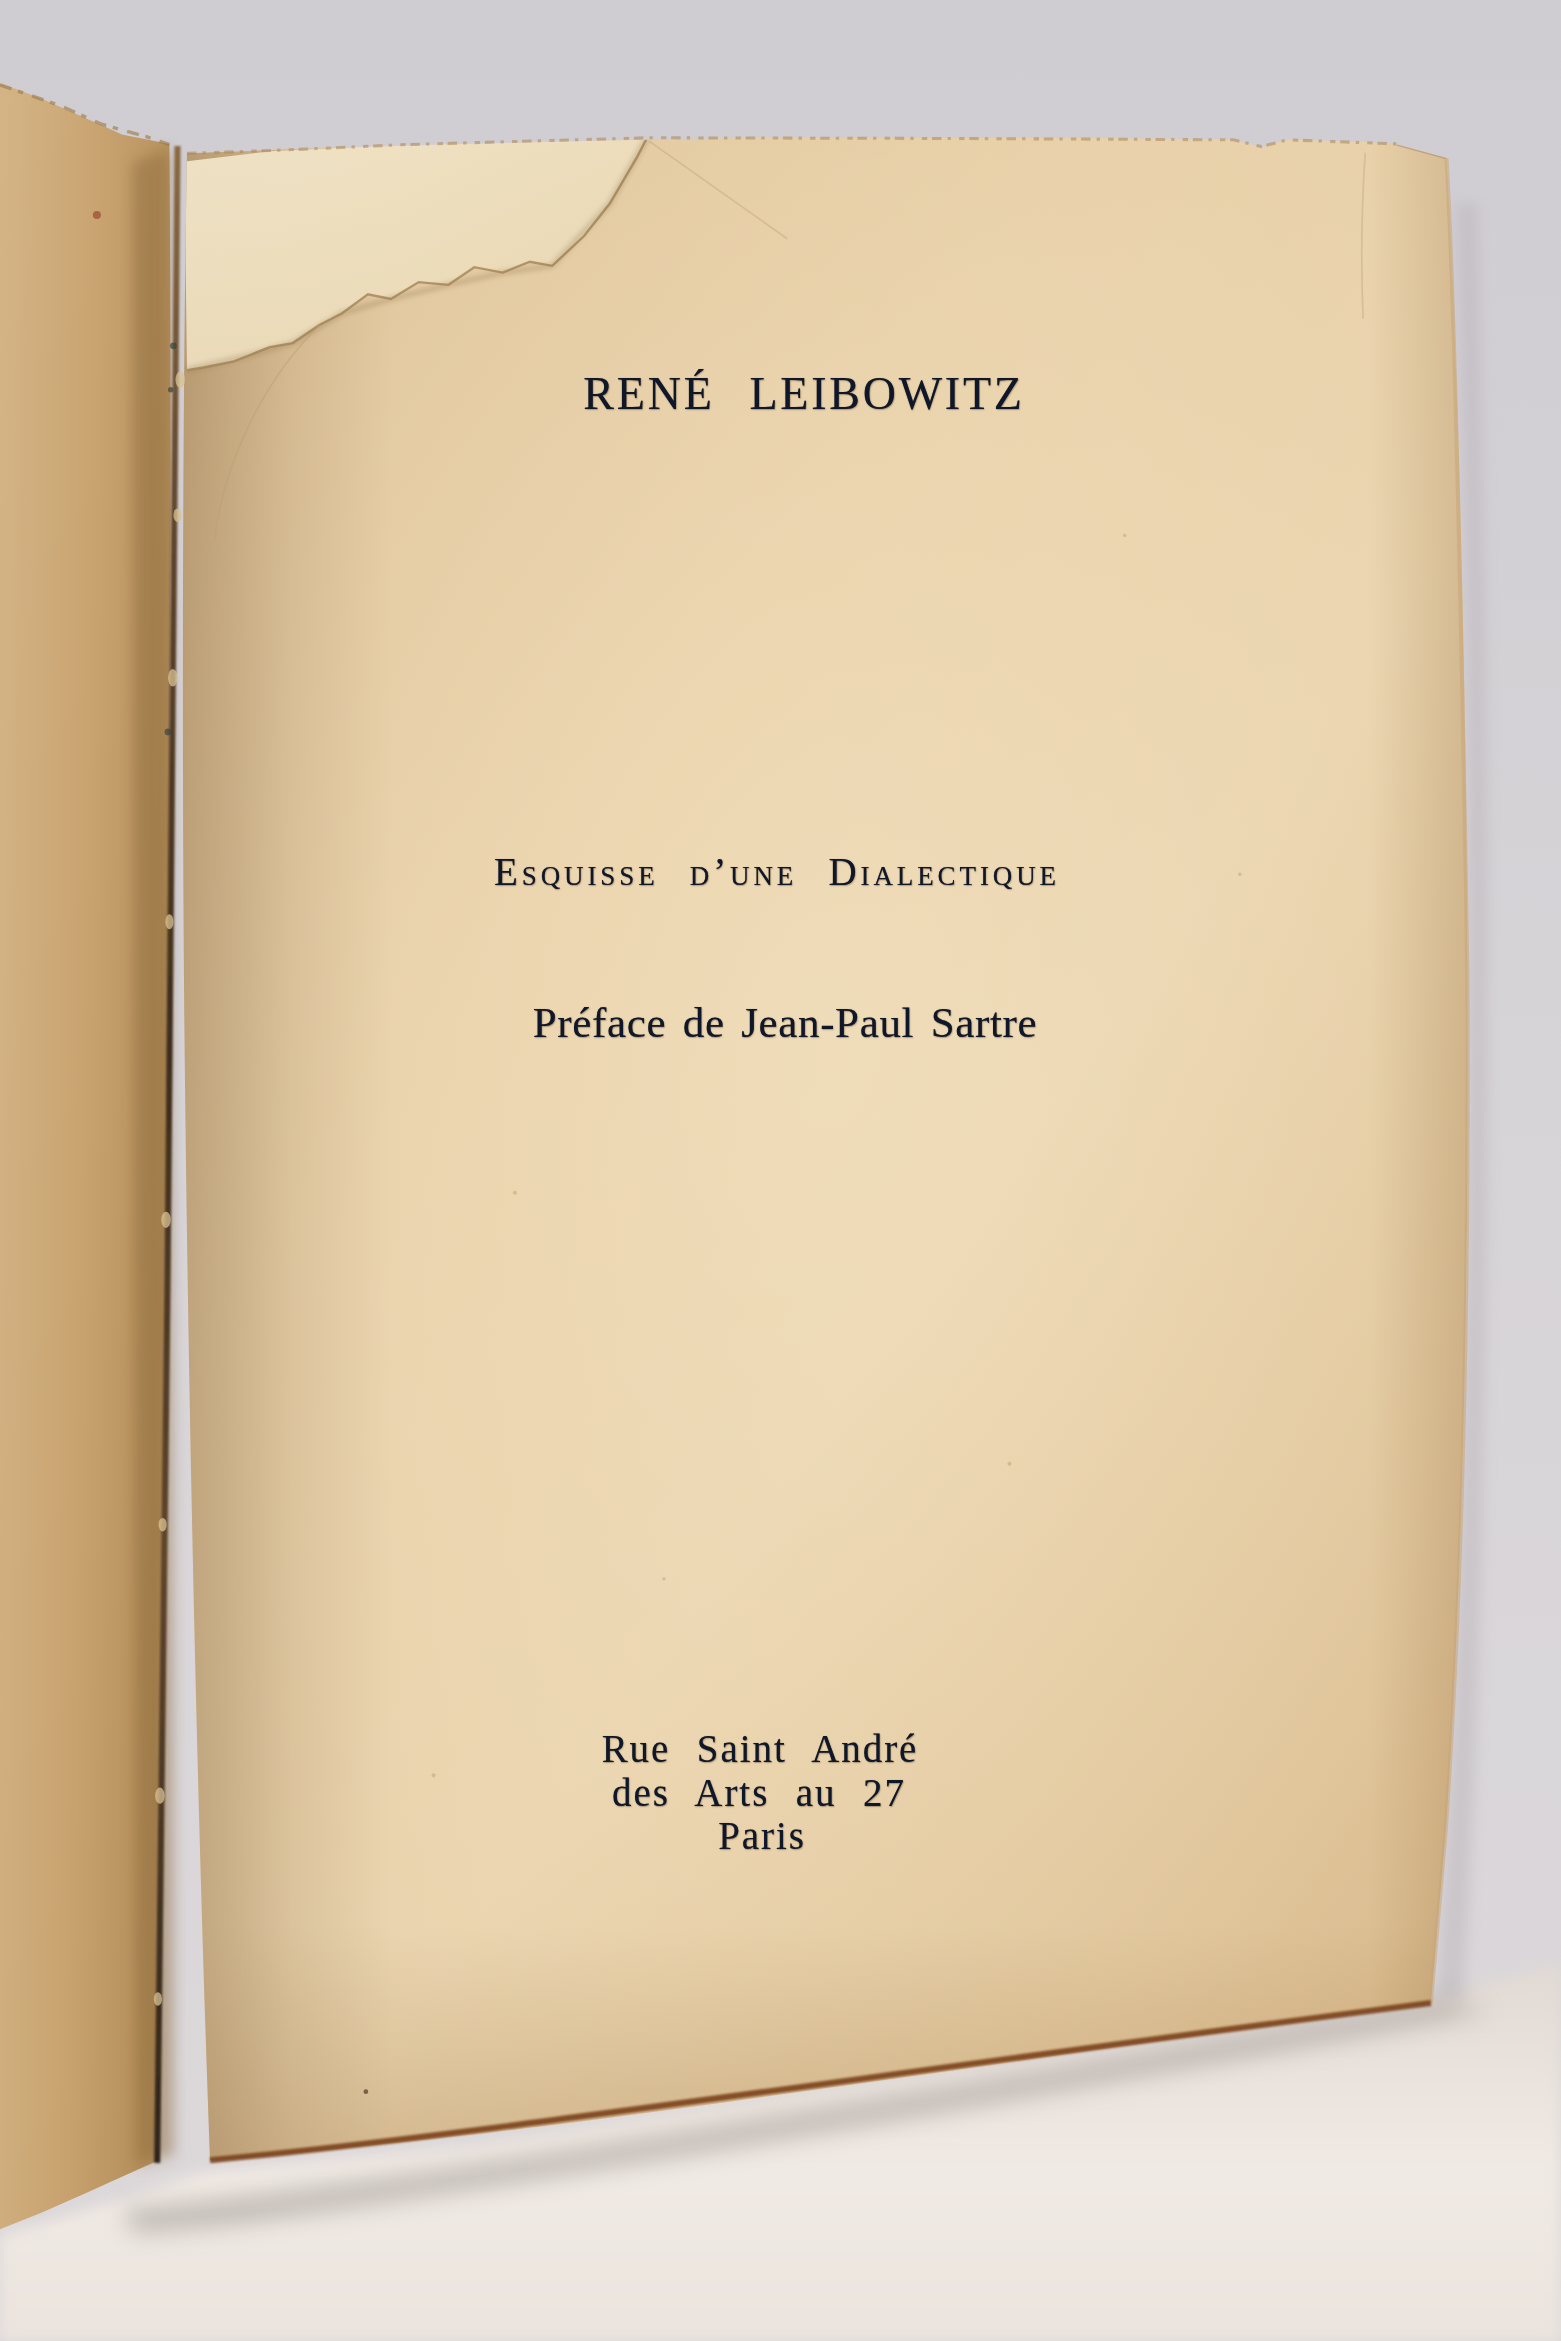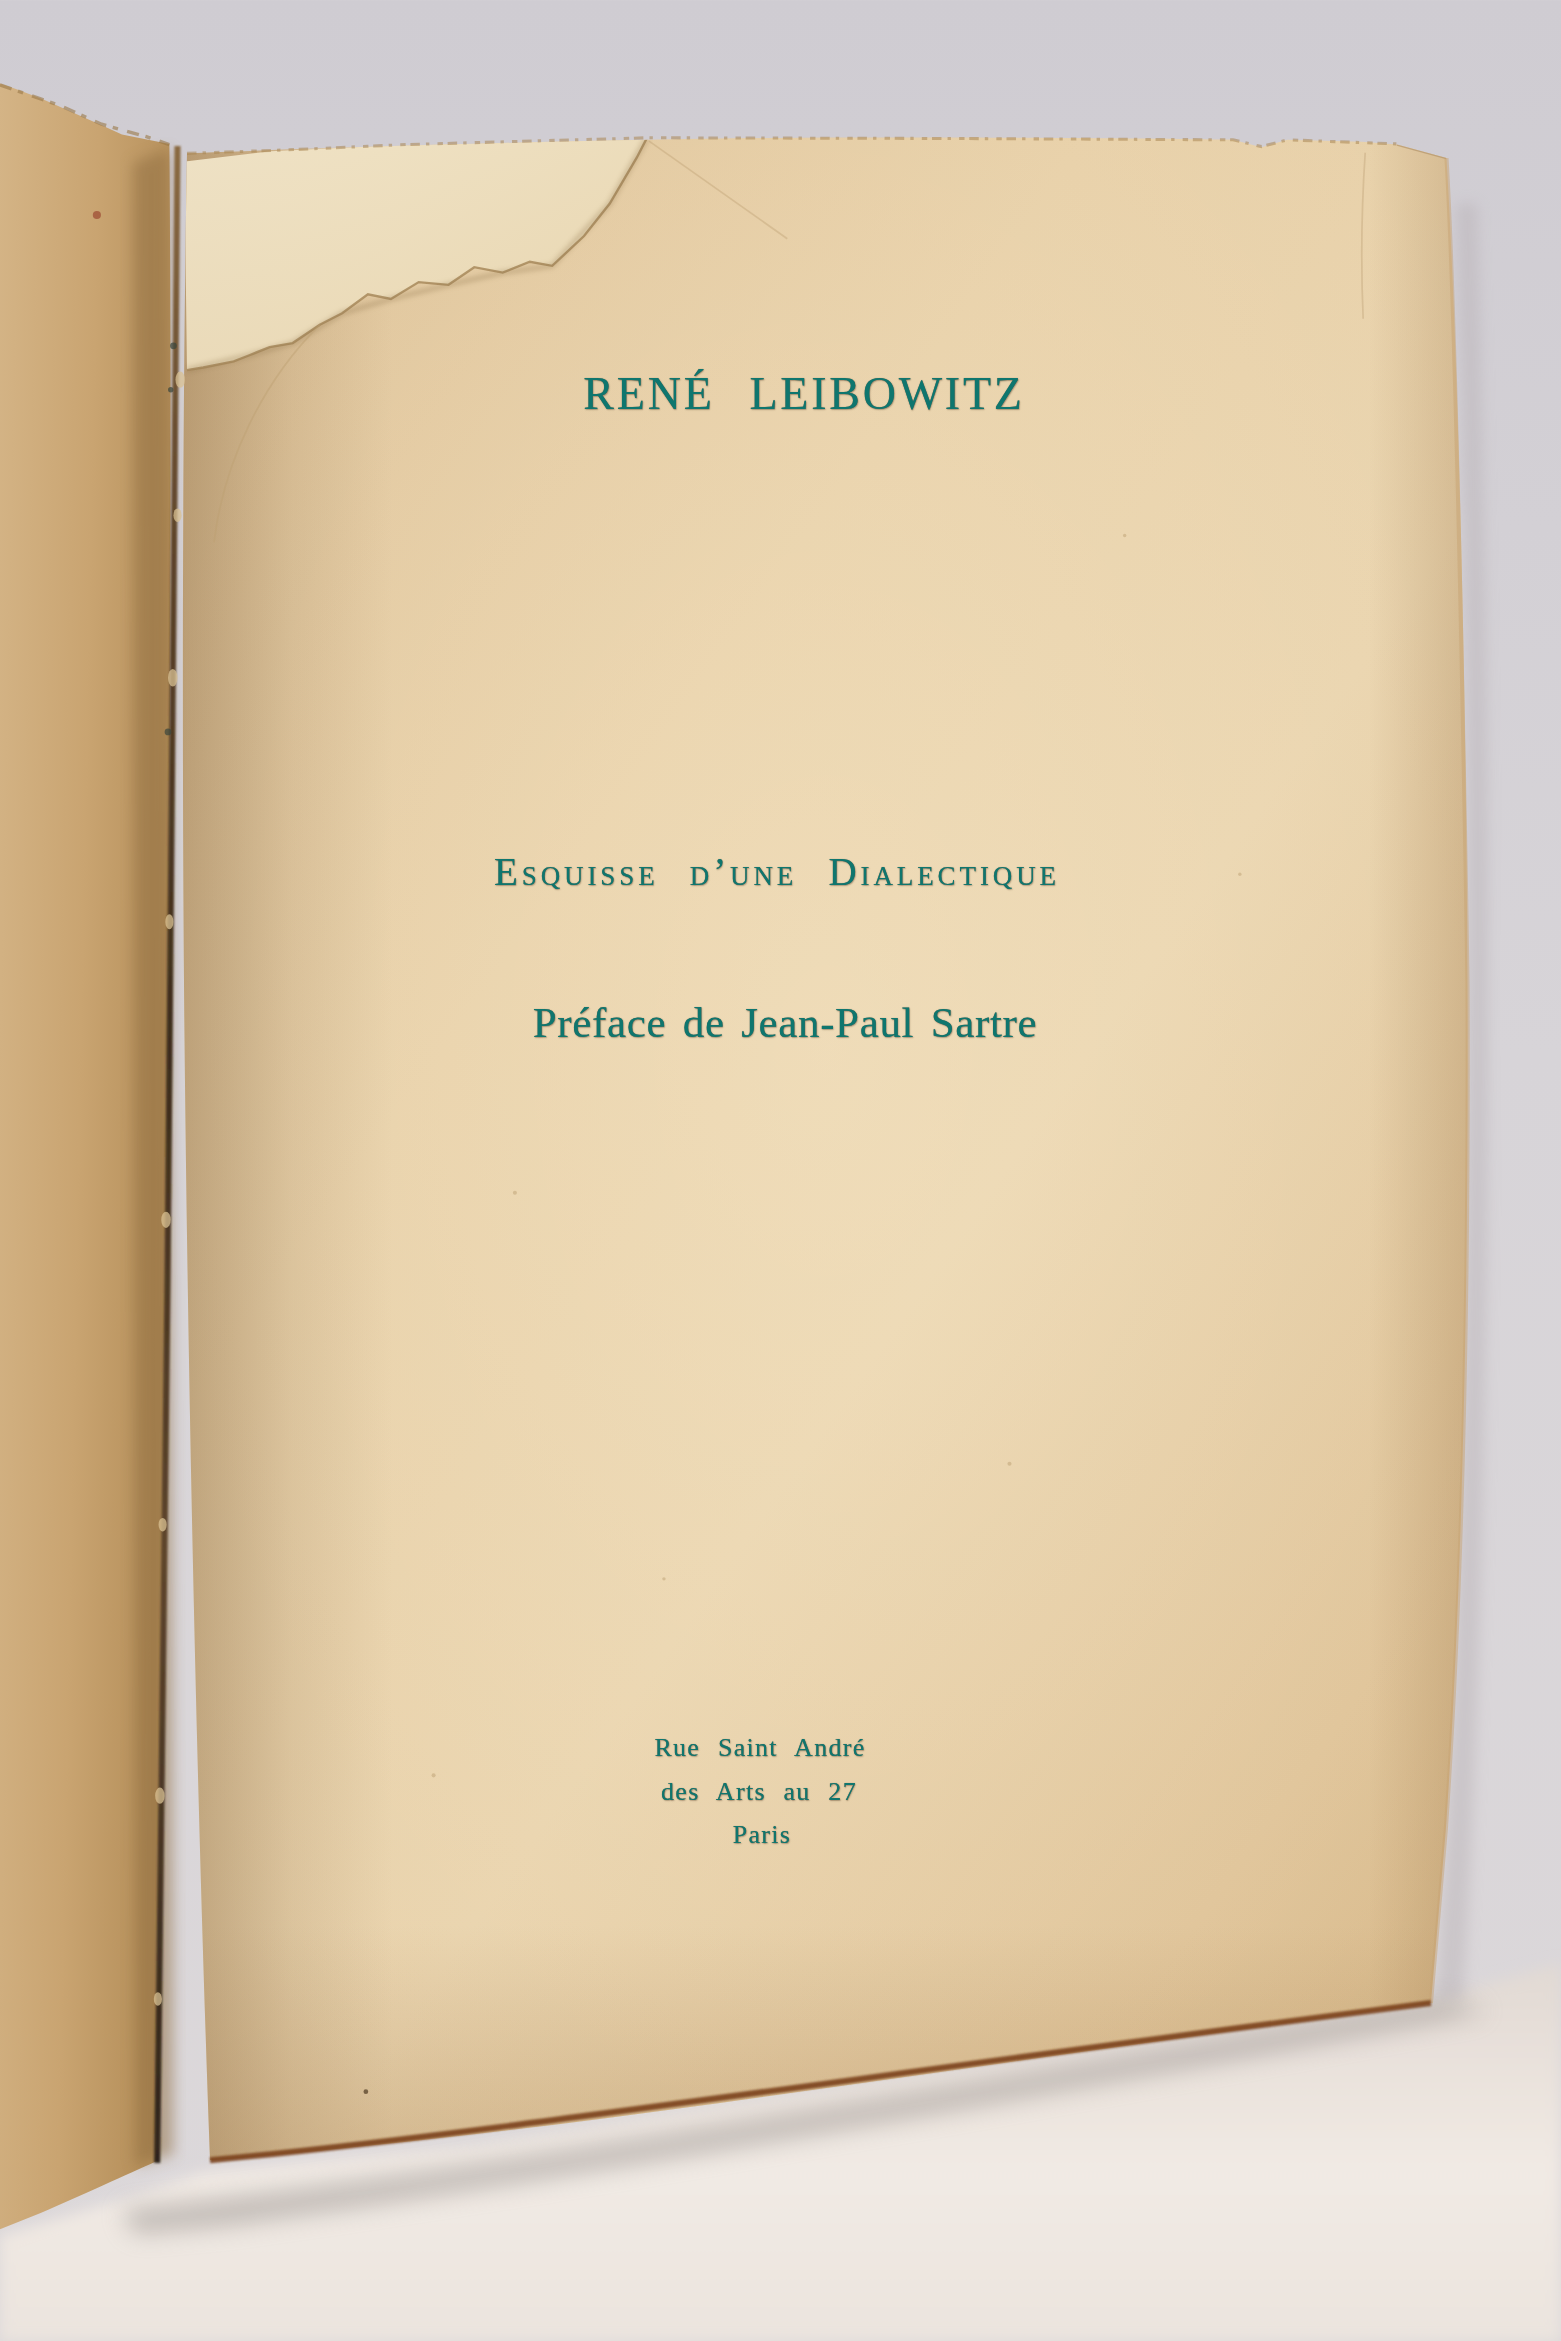--- a/index.html
+++ b/index.html
@@ -1,30 +1,30 @@
 <!DOCTYPE html>
 <html style="font-size:11px"><head>
 <meta charset="utf-8">
 <style>
   html,body{margin:0;padding:0;background:#d6d3d7;}
   .scene{position:relative;width:1561px;height:2342px;overflow:hidden;
          font-family:"Liberation Serif","DejaVu Serif",serif;}
   .scene svg{position:absolute;left:0;top:0;}
-  .txt{position:absolute;white-space:nowrap;color:#0f766e;
+  .txt{position:absolute;white-space:nowrap;color:#0f172a;
        transform:translate(-50%,-50%);
        text-shadow:0.7px 1.4px 1.4px rgba(70,50,30,.38), 0 0 0.7px rgba(40,30,20,.55);}
   .author{left:804px;top:393px;font-size:46px;letter-spacing:.06em;word-spacing:.45em;}
   .title1{left:752px;top:611px;font-size:95px;font-style:italic;letter-spacing:.05em;word-spacing:.4em;}
   .title2{left:768px;top:722px;font-size:100px;letter-spacing:.04em;word-spacing:.3em;}
   .sub{font-variant:small-caps;font-size:39px;letter-spacing:.10em;word-spacing:.45em;}
   .sub1{left:777px;top:871px;}
   .sub2{left:780px;top:937px;}
   .preface{left:764px;top:1022px;font-size:43px;letter-spacing:.015em;word-spacing:.12em;margin-left:21px;}
   .arche{left:760px;top:1701px;font-size:45px;letter-spacing:.30em;text-indent:.30em;}
-  .addr{font-size:26px;letter-spacing:.05em;word-spacing:.38em;}
+  .addr{font-size:39px;letter-spacing:.05em;word-spacing:.38em;}
   .addr1{left:760px;top:1748px;}
   .addr2{left:759px;top:1792px;}
   .addr3{left:762px;top:1835px;}
 </style>
 </head>
 <body>
 
 <div class="scene">
 
   <svg width="1561" height="2342" viewBox="0 0 2304 3456">

